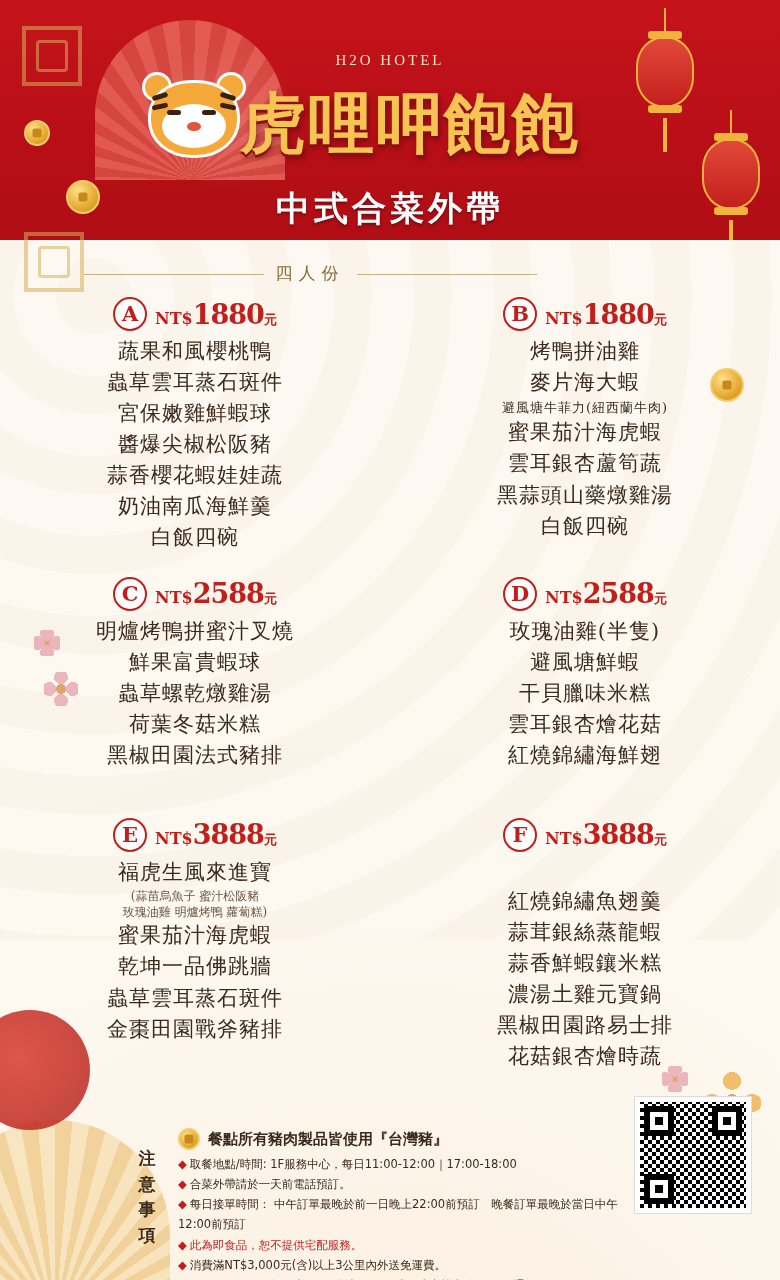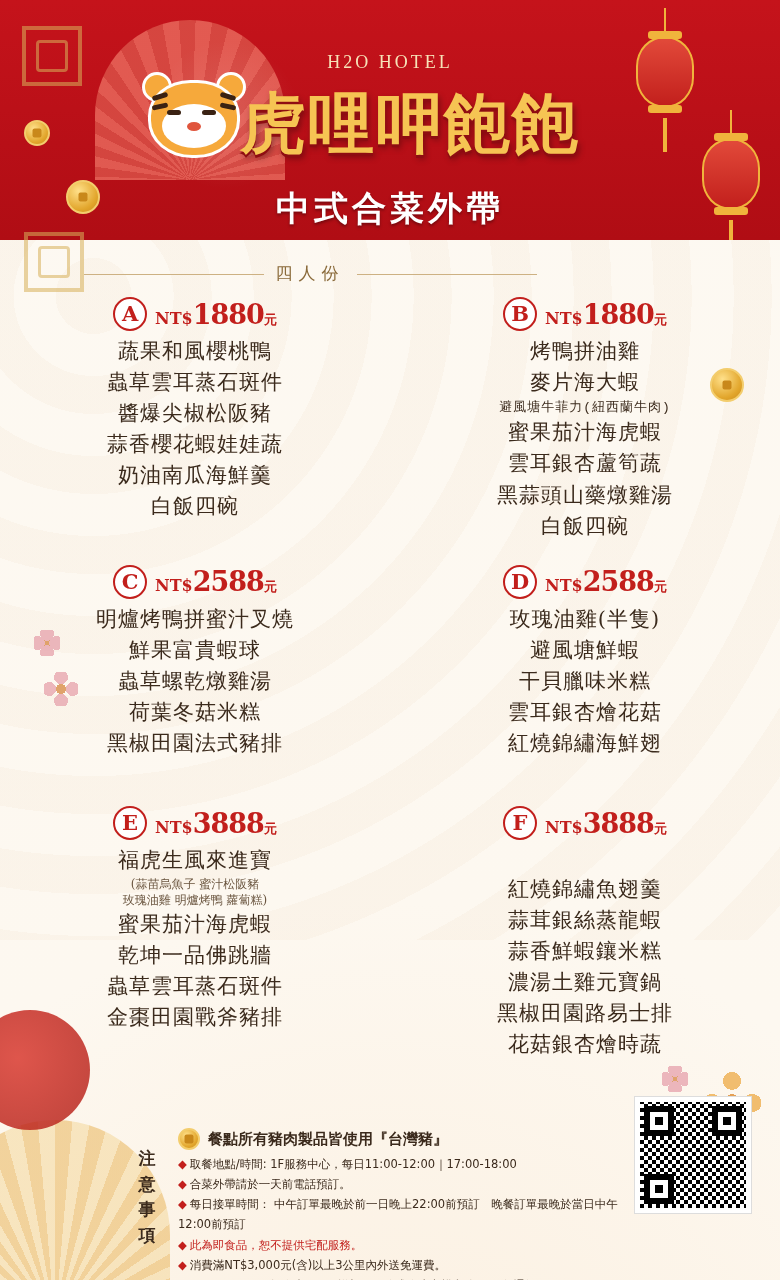--- a/index.html
+++ b/index.html
@@ -56,21 +56,21 @@
   }
   .lantern .body:before{ top:-7px; }
   .lantern .body:after{ bottom:-7px; }
   .lantern .tassel{
     width:4px;height:34px;background:#f0b43c;margin:10px auto 0;
   }
   .lantern .cord{ width:2px;height:26px;background:#f0b43c;margin:0 auto 2px; }
 
   .hotel-name{
     position:absolute; top:52px; left:0; width:780px; text-align:center;
-    color:#f7e3b8; font-size:18px; letter-spacing:3px;
+    color:#f7e3b8; font-size:15px; letter-spacing:3px;
     font-family:"Liberation Serif", serif;
   }
 
   .tiger {
     position:absolute; left:140px; top:70px; width:108px; height:96px;
   }
   .tiger .head{
     position:absolute; left:8px; top:10px; width:92px;height:78px;border-radius:46% 46% 48% 48%;
     background:#f6a93b; border:3px solid #fff;
   }
@@ -188,21 +188,21 @@
   .price .yuan{ font-size:13px; }
 
   .dishes{
     text-align:center;
     color:#3b2a1c;
     font-family:"DejaVu Serif","Liberation Serif",serif;
     font-size:21px; line-height:1.48;
     letter-spacing:1px;
   }
   .dishes .small{ font-size:12px; color:#6a553f; line-height:1.35; letter-spacing:0; }
-  .dishes .note{ font-size:13px;font-family:Liberation Mono, monospace; }
+  .dishes .note{ font-size:13px; }
 
   
   .notes{
     position:absolute; left:150px; top:1128px; width:470px;
   }
   .notes-label{
     position:absolute; left:-16px; top:18px; width:26px;
     color:#3b2a1c; font-size:17px; font-weight:700; line-height:1.5;
     font-family:"DejaVu Serif","Liberation Serif",serif;
     text-align:center;
@@ -310,20 +310,21 @@
       <div class="set">
         <div class="set-head">
           <div class="badge">A</div>
           <div class="price">
             <span class="cur">NT$</span><span class="num">1880</span><span class="yuan">元</span>
           </div>
         </div>
         <div class="dishes">
           <div>蔬果和風櫻桃鴨</div>
           <div>蟲草雲耳蒸石斑件</div>
+          <div>宮保嫩雞鮮蝦球</div>
           <div>醬爆尖椒松阪豬</div>
           <div>蒜香櫻花蝦娃娃蔬</div>
           <div>奶油南瓜海鮮羹</div>
           <div>白飯四碗</div>
         </div>
       </div>
 
       <div class="set">
         <div class="set-head">
           <div class="badge">B</div>

